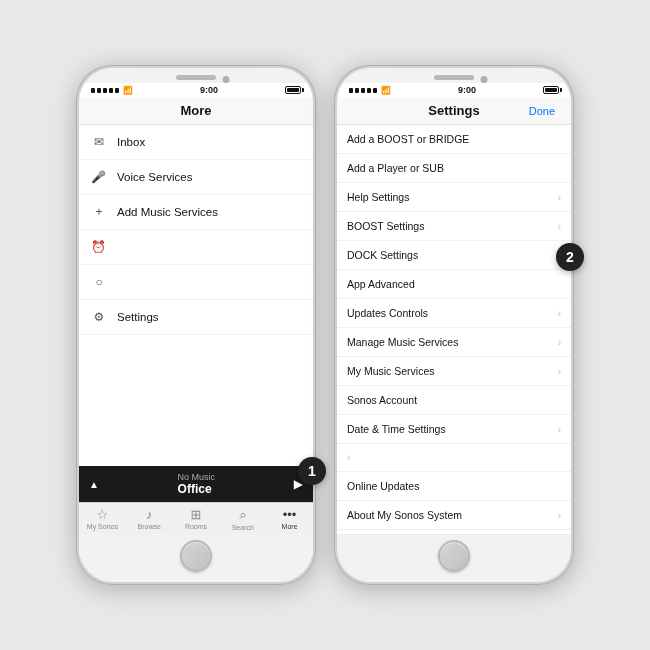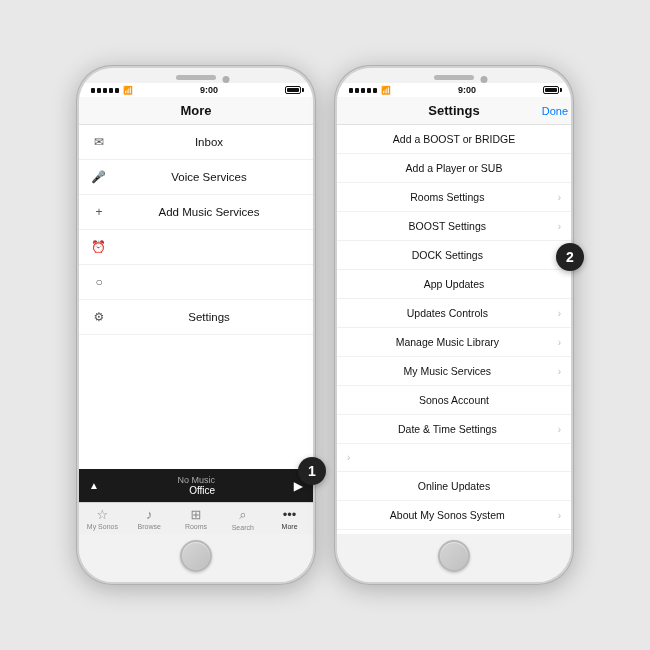--- a/index.html
+++ b/index.html
@@ -106,21 +106,21 @@
       position: relative;
       flex-shrink: 0;
     }
     .nav-title {
       font-size: 13px;
       font-weight: 700;
       color: #111;
     }
     .nav-done {
       position: absolute;
-      right: 3px;
+      right: 16px;
       font-size: 11px;
       color: #007aff;
       font-weight: 500;
     }
 
     
     .menu-list {
       flex: 1;
       overflow-y: auto;
       background: #fff;
@@ -135,44 +135,44 @@
       gap: 10px;
       position: relative;
     }
     .menu-icon {
       width: 16px;
       text-align: center;
       font-size: 12px;
       color: #555;
       flex-shrink: 0;
     }
-    .menu-label { flex: 1; text-align: center; }
+    .menu-label { flex: 1; }
     .menu-chevron {
       font-size: 10px;
       color: #c0c0c0;
     }
 
     
     .settings-list .menu-item {
       padding: 8px 10px;
       font-size: 10.5px;
     }
 
     
     .player-bar {
       background: #1a1a1a;
       padding: 6px 10px;
       display: flex;
       align-items: center;
       justify-content: space-between;
       flex-shrink: 0;
     }
-    .player-info { display: flex; flex-direction: column; align-items: flex-end; }
+    .player-info { display: flex; flex-direction: column; }
     .player-no-music { font-size: 9px; color: #aaa; }
-    .player-room { font-size: 10px; color: #fff; font-weight: 400; }
+    .player-room { font-size: 12px; color: #fff; font-weight: 700; }
     .player-ctrl { color: #fff; font-size: 12px; }
     .player-up { color: #fff; font-size: 10px; }
 
     
     .tab-bar {
       background: #f0f0f0;
       border-top: 1px solid #d0d0d0;
       display: flex;
       flex-shrink: 0;
     }
@@ -361,40 +361,40 @@
     </div>
 
     <div class="menu-list settings-list">
       <div class="menu-item">
         <span class="menu-label">Add a BOOST or BRIDGE</span>
       </div>
       <div class="menu-item">
         <span class="menu-label">Add a Player or SUB</span>
       </div>
       <div class="menu-item">
-        <span class="menu-label">Rooms Settings</span>
+        <span class="menu-label">Help Settings</span>
         <span class="menu-chevron">›</span>
       </div>
       <div class="menu-item">
         <span class="menu-label">BOOST Settings</span>
         <span class="menu-chevron">›</span>
       </div>
       <div class="menu-item">
         <span class="menu-label">DOCK Settings</span>
         <span class="menu-chevron">›</span>
       </div>
       <div class="menu-item">
-        <span class="menu-label">App Updates</span>
+        <span class="menu-label">App Advanced</span>
       </div>
       <div class="menu-item">
         <span class="menu-label">Updates Controls</span>
         <span class="menu-chevron">›</span>
       </div>
       <div class="menu-item">
-        <span class="menu-label">Manage Music Library</span>
+        <span class="menu-label">Manage Music Services</span>
         <span class="menu-chevron">›</span>
       </div>
       <div class="menu-item">
         <span class="menu-label">My Music Services</span>
         <span class="menu-chevron">›</span>
       </div>
       <div class="menu-item">
         <span class="menu-label">Sonos Account</span>
       </div>
       <div class="menu-item">

